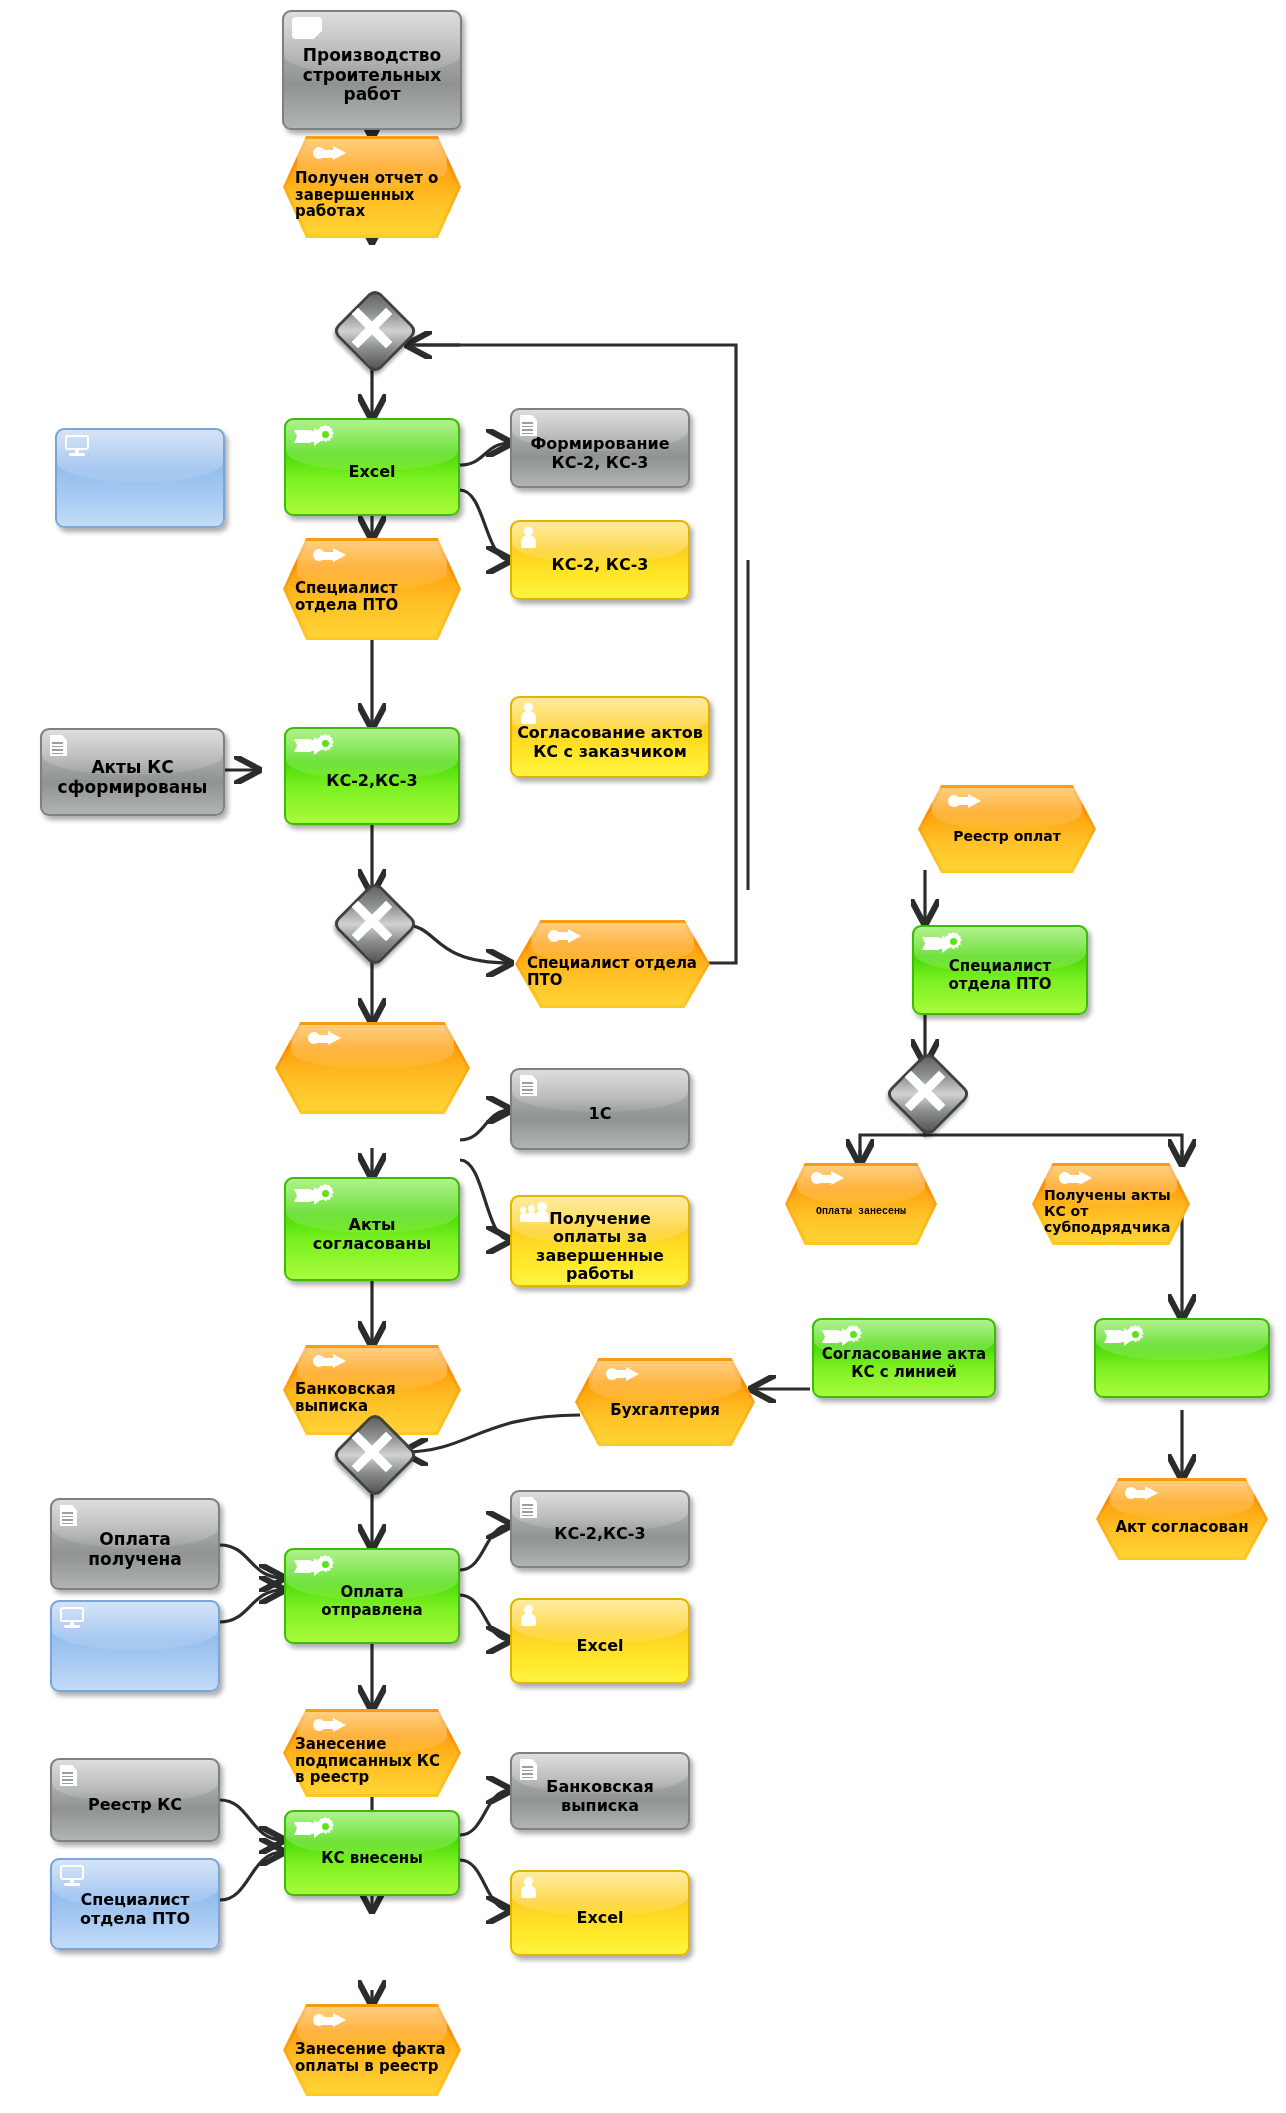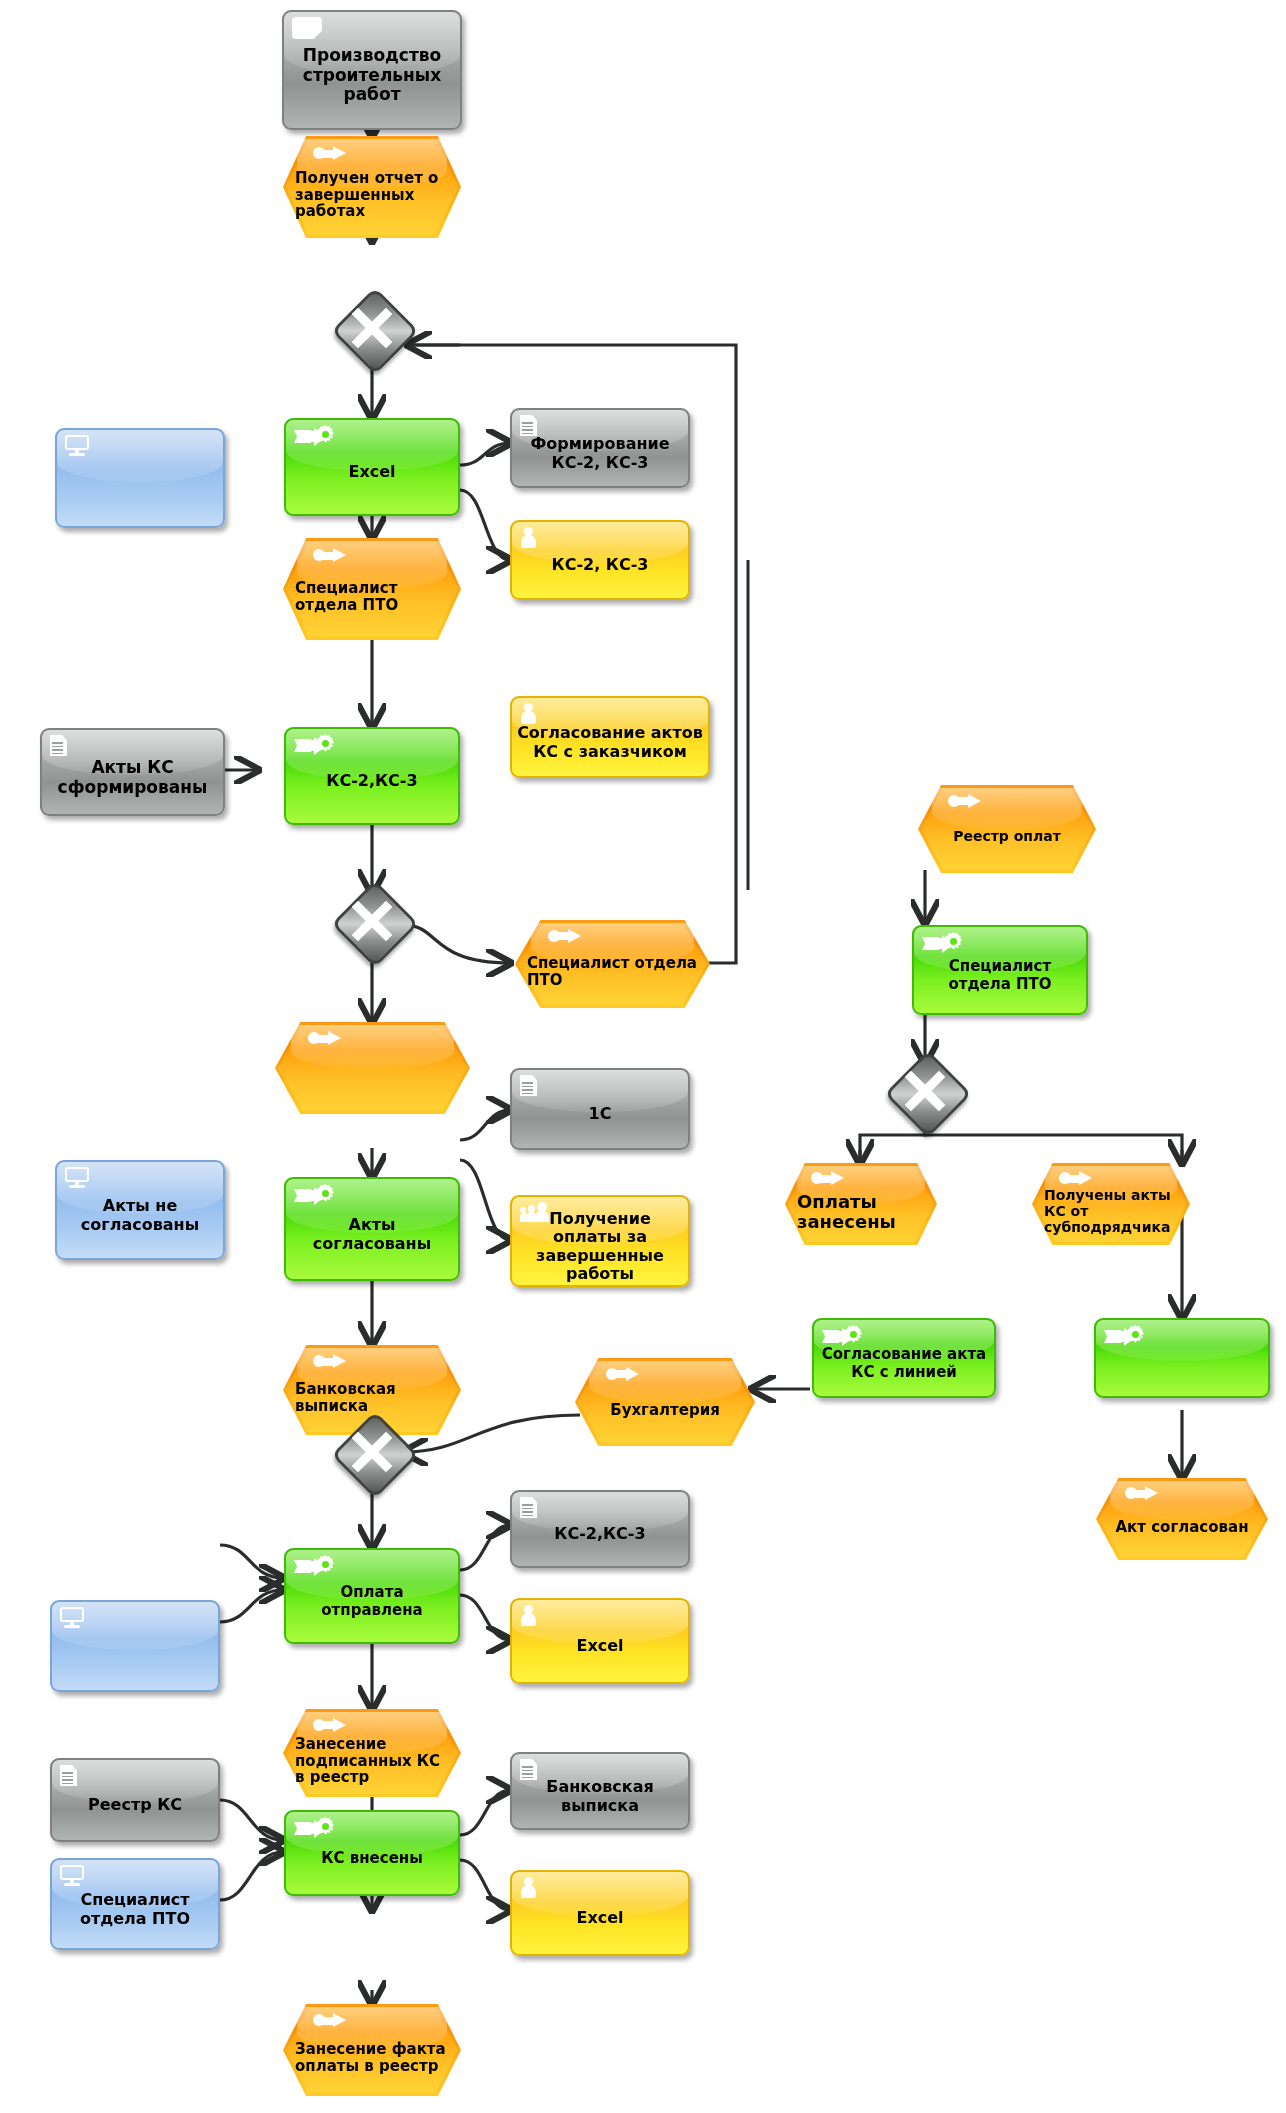--- a/index.html
+++ b/index.html
@@ -309,27 +309,20 @@
     <div class="hexin"></div>
     <div class="hexgloss"></div>
     <div class="ic ev-ic">
       <span class="dot"></span>
         <span class="shaft"></span>
         <span class="head"></span>
     </div>
     <div class="lbl"></div>
   </div>
 
-  <div class="node rbox sysn" style="left:55px;top:1160px;width:170px;height:100px;font-size:16px;">
-    <div class="gloss"></div>
-    <div class="ic ico-screen">
-        <span class="base"></span>
-      </div>
-    <div class="lbl">Акты не согласованы</div>
-  </div>
 
   <div class="node rbox proc" style="left:284px;top:1177px;width:176px;height:104px;font-size:16px;">
     <div class="gloss"></div>
     <div class="ic gear-ic">
       <span class="flag"></span>
         <span class="shaft2"></span>
         <span class="head2"></span>
         <span class="cog"></span>
         <span class="cogh"></span>
     </div>
@@ -384,109 +377,119 @@
     <div class="hexin"></div>
     <div class="hexgloss"></div>
     <div class="ic ev-ic">
       <span class="dot"></span>
         <span class="shaft"></span>
         <span class="head"></span>
     </div>
     <div class="lbl">Бухгалтерия</div>
   </div>
 
-
-  <div class="node rbox sysn" style="left:50px;top:1600px;width:170px;height:92px;font-size:16px;">
-    <div class="gloss"></div>
-    <div class="ic ico-screen">
-        <span class="base"></span>
-      </div>
-    <div class="lbl"></div>
-  </div>
-
-  <div class="node rbox proc" style="left:284px;top:1548px;width:176px;height:96px;font-size:15px;">
-    <div class="gloss"></div>
-    <div class="ic gear-ic">
-      <span class="flag"></span>
-        <span class="shaft2"></span>
-        <span class="head2"></span>
-        <span class="cog"></span>
-        <span class="cogh"></span>
-    </div>
-    <div class="lbl">Оплата отправлена</div>
-  </div>
-
-  <div class="node rbox docn" style="left:510px;top:1490px;width:180px;height:78px;font-size:16px;">
+  <div class="node rbox docn" style="left:50px;top:1498px;width:170px;height:92px;font-size:17px;">
     <div class="gloss"></div>
     <div class="ic ico-doc">
       <span class="ln" style="top:7px"></span>
         <span class="ln" style="top:10.5px"></span>
         <span class="ln" style="top:14px"></span>
         <span class="ln" style="top:17.5px"></span>
     </div>
-    <div class="lbl">КС-2,КС-3</div>
-  </div>
-
-  <div class="node rbox roln" style="left:510px;top:1598px;width:180px;height:86px;font-size:16px;">
-    <div class="gloss"></div>
-    <div class="ic ico-person"></div>
-    <div class="lbl">Excel</div>
-  </div>
-
-  <div class="node rbox docn" style="left:50px;top:1758px;width:170px;height:84px;font-size:16px;">
+    <div class="lbl">Оплата получена</div>
+  </div>
+
+  <div class="node rbox sysn" style="left:50px;top:1600px;width:170px;height:92px;font-size:16px;">
+    <div class="gloss"></div>
+    <div class="ic ico-screen">
+        <span class="base"></span>
+      </div>
+    <div class="lbl"></div>
+  </div>
+
+  <div class="node rbox proc" style="left:284px;top:1548px;width:176px;height:96px;font-size:15px;">
+    <div class="gloss"></div>
+    <div class="ic gear-ic">
+      <span class="flag"></span>
+        <span class="shaft2"></span>
+        <span class="head2"></span>
+        <span class="cog"></span>
+        <span class="cogh"></span>
+    </div>
+    <div class="lbl">Оплата отправлена</div>
+  </div>
+
+  <div class="node rbox docn" style="left:510px;top:1490px;width:180px;height:78px;font-size:16px;">
     <div class="gloss"></div>
     <div class="ic ico-doc">
       <span class="ln" style="top:7px"></span>
         <span class="ln" style="top:10.5px"></span>
         <span class="ln" style="top:14px"></span>
         <span class="ln" style="top:17.5px"></span>
     </div>
-    <div class="lbl">Реестр КС</div>
-  </div>
-
-  <div class="node hex" style="left:283px;top:1709px;width:178px;height:88px;font-size:15px;">
-    <div class="hexshape"></div>
-    <div class="hexin"></div>
-    <div class="hexgloss"></div>
-    <div class="ic ev-ic">
-      <span class="dot"></span>
-        <span class="shaft"></span>
-        <span class="head"></span>
-    </div>
-    <div class="lbl">Занесение подписанных КС в реестр</div>
-  </div>
-
-  <div class="node rbox sysn" style="left:50px;top:1858px;width:170px;height:92px;font-size:16px;">
-    <div class="gloss"></div>
-    <div class="ic ico-screen">
-        <span class="base"></span>
-      </div>
-    <div class="lbl">Специалист отдела ПТО</div>
-  </div>
-
-  <div class="node rbox proc" style="left:284px;top:1810px;width:176px;height:86px;font-size:15px;">
-    <div class="gloss"></div>
-    <div class="ic gear-ic">
-      <span class="flag"></span>
-        <span class="shaft2"></span>
-        <span class="head2"></span>
-        <span class="cog"></span>
-        <span class="cogh"></span>
-    </div>
-    <div class="lbl">КС внесены</div>
-  </div>
-
-  <div class="node rbox docn" style="left:510px;top:1752px;width:180px;height:78px;font-size:16px;">
+    <div class="lbl">КС-2,КС-3</div>
+  </div>
+
+  <div class="node rbox roln" style="left:510px;top:1598px;width:180px;height:86px;font-size:16px;">
+    <div class="gloss"></div>
+    <div class="ic ico-person"></div>
+    <div class="lbl">Excel</div>
+  </div>
+
+  <div class="node rbox docn" style="left:50px;top:1758px;width:170px;height:84px;font-size:16px;">
     <div class="gloss"></div>
     <div class="ic ico-doc">
       <span class="ln" style="top:7px"></span>
         <span class="ln" style="top:10.5px"></span>
         <span class="ln" style="top:14px"></span>
         <span class="ln" style="top:17.5px"></span>
     </div>
+    <div class="lbl">Реестр КС</div>
+  </div>
+
+  <div class="node hex" style="left:283px;top:1709px;width:178px;height:88px;font-size:15px;">
+    <div class="hexshape"></div>
+    <div class="hexin"></div>
+    <div class="hexgloss"></div>
+    <div class="ic ev-ic">
+      <span class="dot"></span>
+        <span class="shaft"></span>
+        <span class="head"></span>
+    </div>
+    <div class="lbl">Занесение подписанных КС в реестр</div>
+  </div>
+
+  <div class="node rbox sysn" style="left:50px;top:1858px;width:170px;height:92px;font-size:16px;">
+    <div class="gloss"></div>
+    <div class="ic ico-screen">
+        <span class="base"></span>
+      </div>
+    <div class="lbl">Специалист отдела ПТО</div>
+  </div>
+
+  <div class="node rbox proc" style="left:284px;top:1810px;width:176px;height:86px;font-size:15px;">
+    <div class="gloss"></div>
+    <div class="ic gear-ic">
+      <span class="flag"></span>
+        <span class="shaft2"></span>
+        <span class="head2"></span>
+        <span class="cog"></span>
+        <span class="cogh"></span>
+    </div>
+    <div class="lbl">КС внесены</div>
+  </div>
+
+  <div class="node rbox docn" style="left:510px;top:1752px;width:180px;height:78px;font-size:16px;">
+    <div class="gloss"></div>
+    <div class="ic ico-doc">
+      <span class="ln" style="top:7px"></span>
+        <span class="ln" style="top:10.5px"></span>
+        <span class="ln" style="top:14px"></span>
+        <span class="ln" style="top:17.5px"></span>
+    </div>
     <div class="lbl">Банковская выписка</div>
   </div>
 
   <div class="node rbox roln" style="left:510px;top:1870px;width:180px;height:86px;font-size:16px;">
     <div class="gloss"></div>
     <div class="ic ico-person"></div>
     <div class="lbl">Excel</div>
   </div>
 
   <div class="node hex" style="left:283px;top:2004px;width:178px;height:92px;font-size:15px;">
@@ -525,21 +528,21 @@
     <div class="lbl">Специалист отдела ПТО</div>
   </div>
 
   <div class="node gw" style="left:897px;top:1063px;width:56px;height:56px;">
     <div class="d"></div>
     <svg class="x" viewBox="0 0 56 56">
       <path d="M14,14 L42,42 M42,14 L14,42" stroke="#fff" stroke-width="9" stroke-linecap="square"></path>
     </svg>
   </div>
 
-  <div class="node hex" style="left:785px;top:1163px;width:152px;height:82px;font-size:18px;">
+  <div class="node hex" style="left:785px;top:1163px;width:152px;height:82px;font-size:10px;font-family:Liberation Mono, monospace;">
     <div class="hexshape"></div>
     <div class="hexin"></div>
     <div class="hexgloss"></div>
     <div class="ic ev-ic">
       <span class="dot"></span>
         <span class="shaft"></span>
         <span class="head"></span>
     </div>
     <div class="lbl">Оплаты занесены</div>
   </div>

